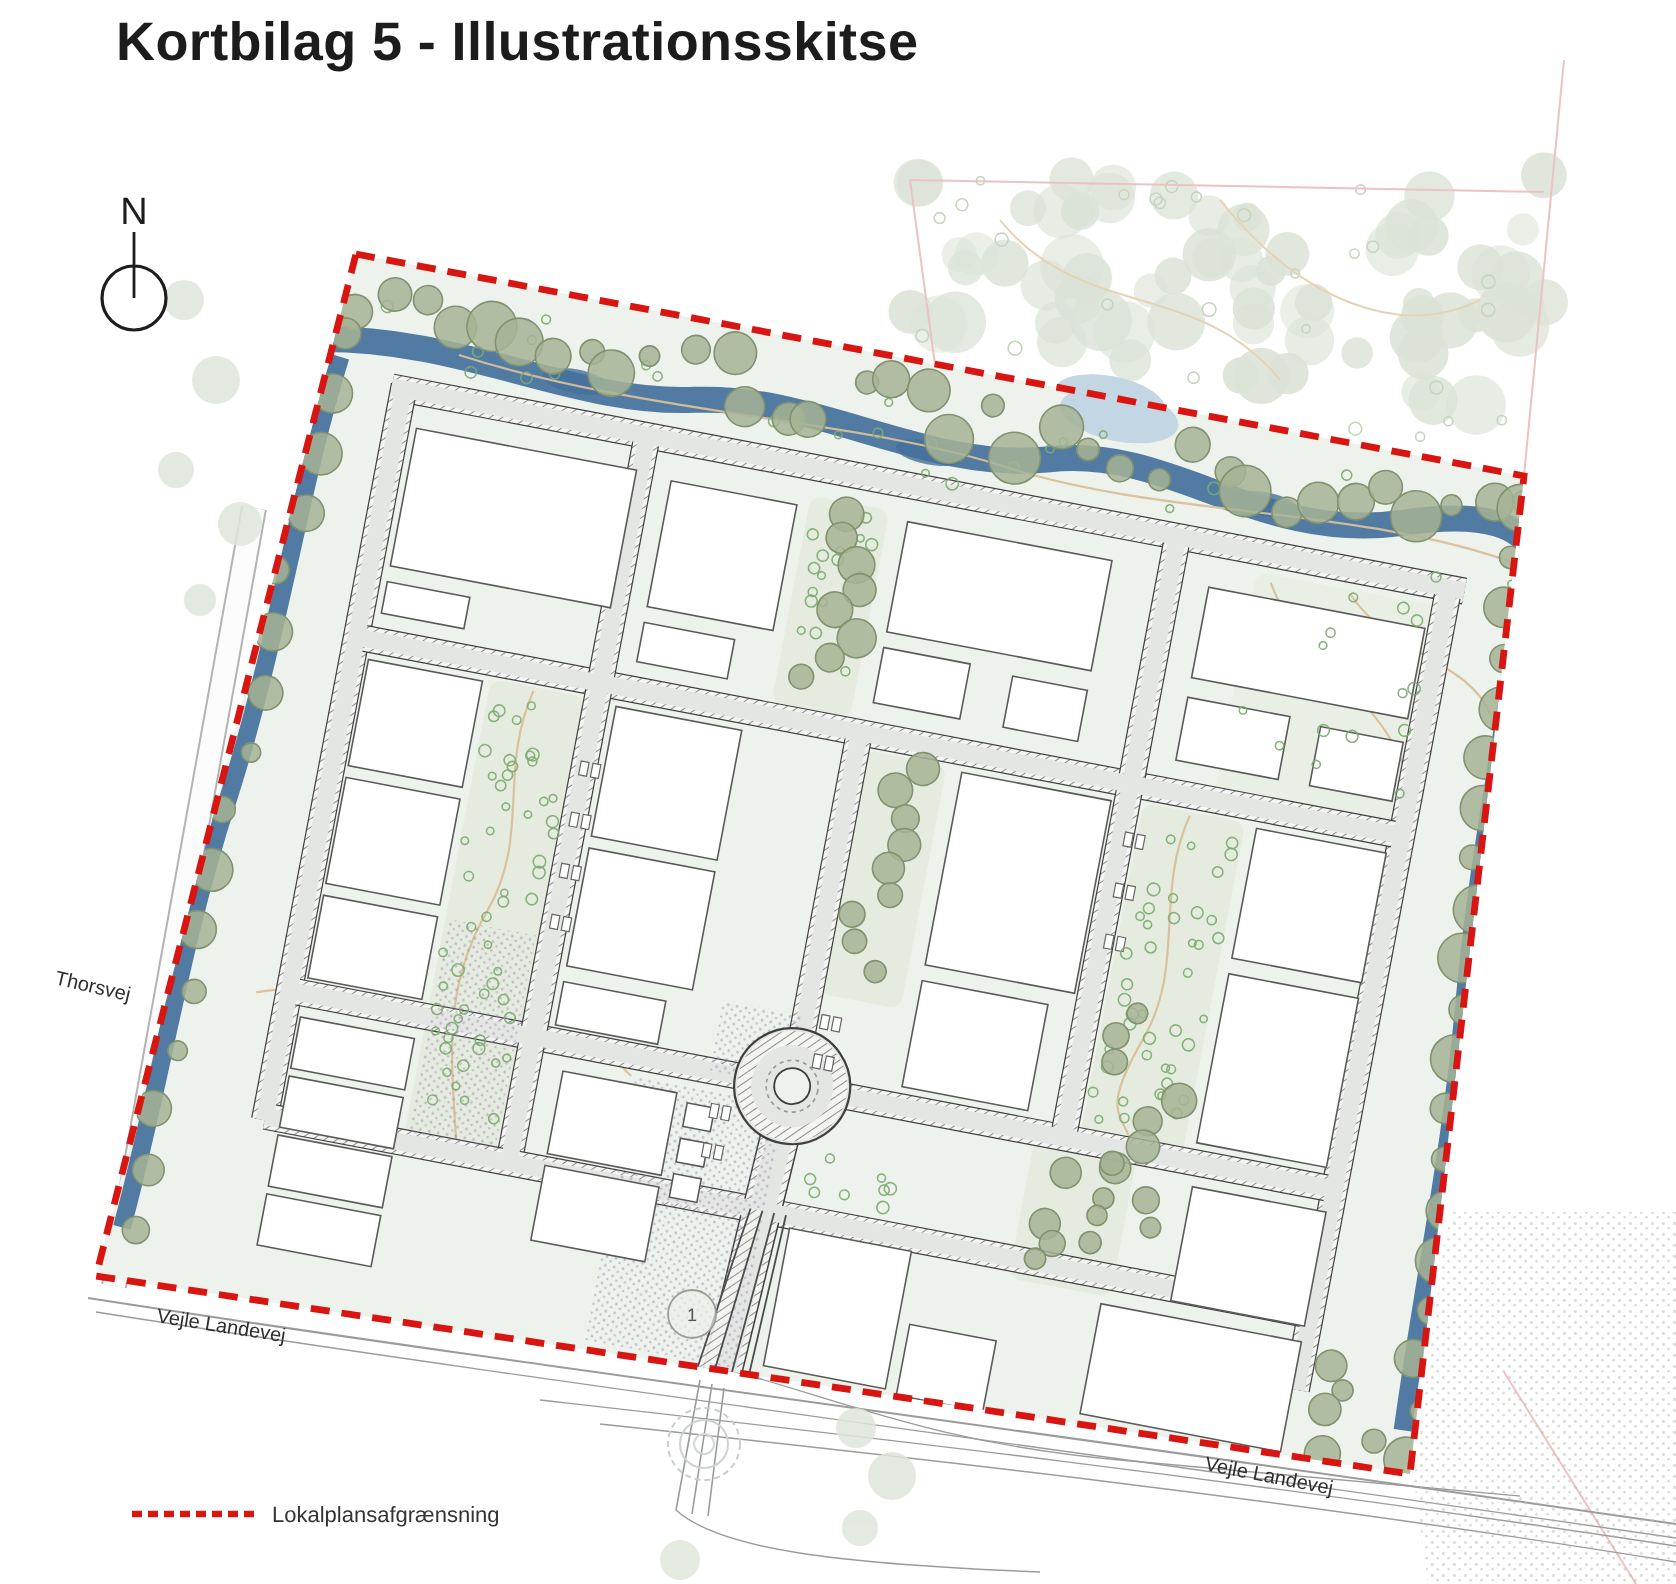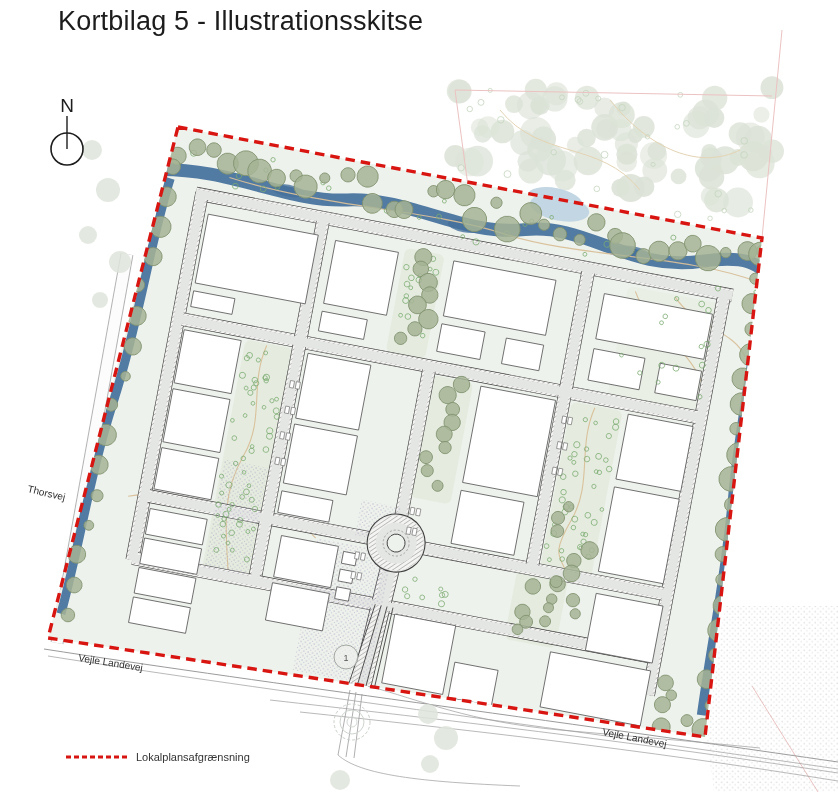--- a/index.html
+++ b/index.html
@@ -1,18 +1,18 @@
 <!DOCTYPE html>
 <html><head>
 <meta charset="utf-8">
 <style>
   html,body{margin:0;padding:0;background:#ffffff;}
   body{font-family:"Liberation Sans",sans-serif;}
   #stage{position:relative;width:838px;height:792px;background:#ffffff;overflow:hidden;}
-  #page-title{position:absolute;left:58px;top:6px;font-size:27px;font-weight:400;color:#1c1c1c;letter-spacing:.2px;}
+  #page-title{position:absolute;left:58px;top:6px;font-size:27px;font-weight:700;color:#1c1c1c;letter-spacing:.2px;}
   svg{position:absolute;left:0;top:0;}
   text{font-family:"Liberation Sans",sans-serif;}
   .street-label{font-size:10px;fill:#2e2e2e;}
   .legend-label{font-size:11px;fill:#333333;}
   .north-label{font-size:19px;fill:#1d1d1d;}
   .marker-label{font-size:9px;fill:#555555;}
 </style>
 </head>
 <body>
 

